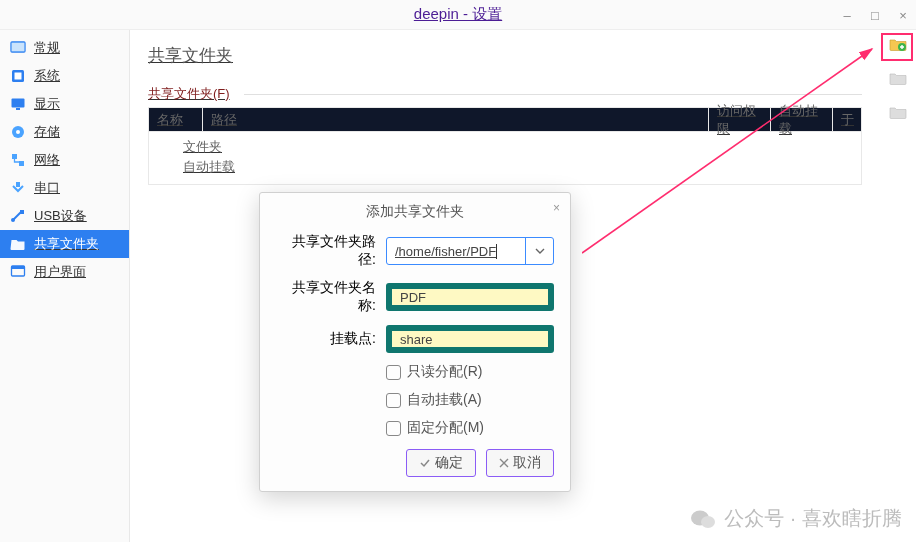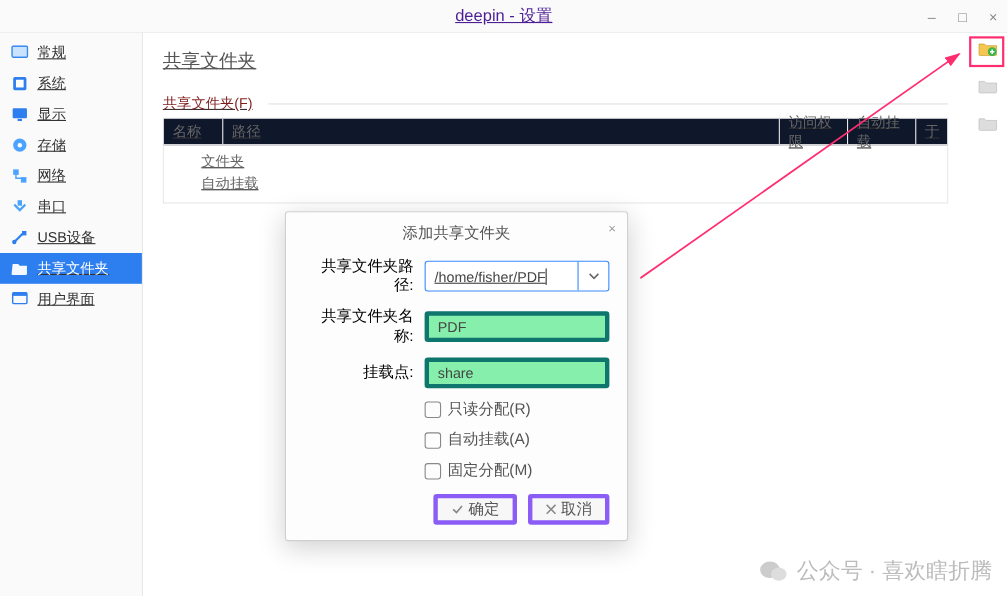--- a/index.html
+++ b/index.html
@@ -34,28 +34,28 @@
 .rightbar { width: 36px; display: flex; flex-direction: column; align-items: center; padding-top: 2px; gap: 10px; }
 .icon-btn { width: 24px; height: 24px; display: flex; align-items: center; justify-content: center; color: #888; }
 .add-highlight { position: absolute; right: 3px; top: 33px; width: 32px; height: 28px; border: 2px solid #ff2d6f; z-index: 5; }
 
 .dialog { position: absolute; left: 259px; top: 192px; width: 312px; background: #fdfdfd; border: 1px solid #d0d0d0; border-radius: 3px; box-shadow: 0 6px 24px rgba(0,0,0,0.18); z-index: 10; }
 .dlg-title { text-align: center; padding: 10px 0 12px; color: #555; font-size: 14px; position: relative; }
 .dlg-close { position: absolute; right: 10px; top: 8px; color: #999; font-size: 12px; cursor: default; }
 .dlg-body { padding: 0 16px 14px; }
 .dlg-row { display: flex; align-items: center; margin-bottom: 10px; }
 .dlg-label { width: 110px; text-align: right; padding-right: 10px; color: #000000; font-size: 14px; }
-.dlg-input { flex: 1; height: 28px; border: 4px solid #0f766e; border-radius: 3px; background: #86efac; padding: 0 8px; display: flex; align-items: center; color: #444; }
+.dlg-input { flex: 1; height: 28px; border: 6px solid #0f766e; border-radius: 3px; background: #fef9c3; padding: 0 8px; display: flex; align-items: center; color: #444; }
 .dlg-input.focus { border: 1.5px solid #3b8bff; background: #fff; text-decoration: underline; }
 .dlg-input .caret { width: 1px; height: 15px; background: #333; margin-right: 1px; }
 .dlg-drop { width: 28px; border-left: 1px solid #3b8bff; display: flex; align-items: center; justify-content: center; color: #666; }
 .check-row { display: flex; align-items: center; margin-left: 110px; margin-bottom: 10px; gap: 6px; color: #555; font-size: 14px; }
 .chk { width: 15px; height: 15px; border: 1.5px solid #888; border-radius: 3px; }
 .dlg-btns { display: flex; justify-content: flex-end; gap: 10px; padding: 2px 0 0; }
-.dlg-btn { height: 28px; padding: 0 12px; border: 4px solid #8b5cf6; border-radius: 3px; background: #f7f7f7; display: flex; align-items: center; gap: 4px; color: #555; font-size: 14px; }
+.dlg-btn { height: 28px; padding: 0 12px; border: 1px solid #8b5cf6; border-radius: 3px; background: #f7f7f7; display: flex; align-items: center; gap: 4px; color: #555; font-size: 14px; }
 
 .arrow-svg { position: absolute; left: 582px; top: 43px; z-index: 6; pointer-events: none; }
 
 .watermark { position: absolute; right: 14px; bottom: 10px; display: flex; align-items: center; gap: 8px; color: #bcbcbc; font-size: 20px; z-index: 2; }
 .wm-icon { width: 26px; height: 22px; border-radius: 4px; position: relative; }
 </style>
 </head>
 <body>
 
 <div class="titlebar">

